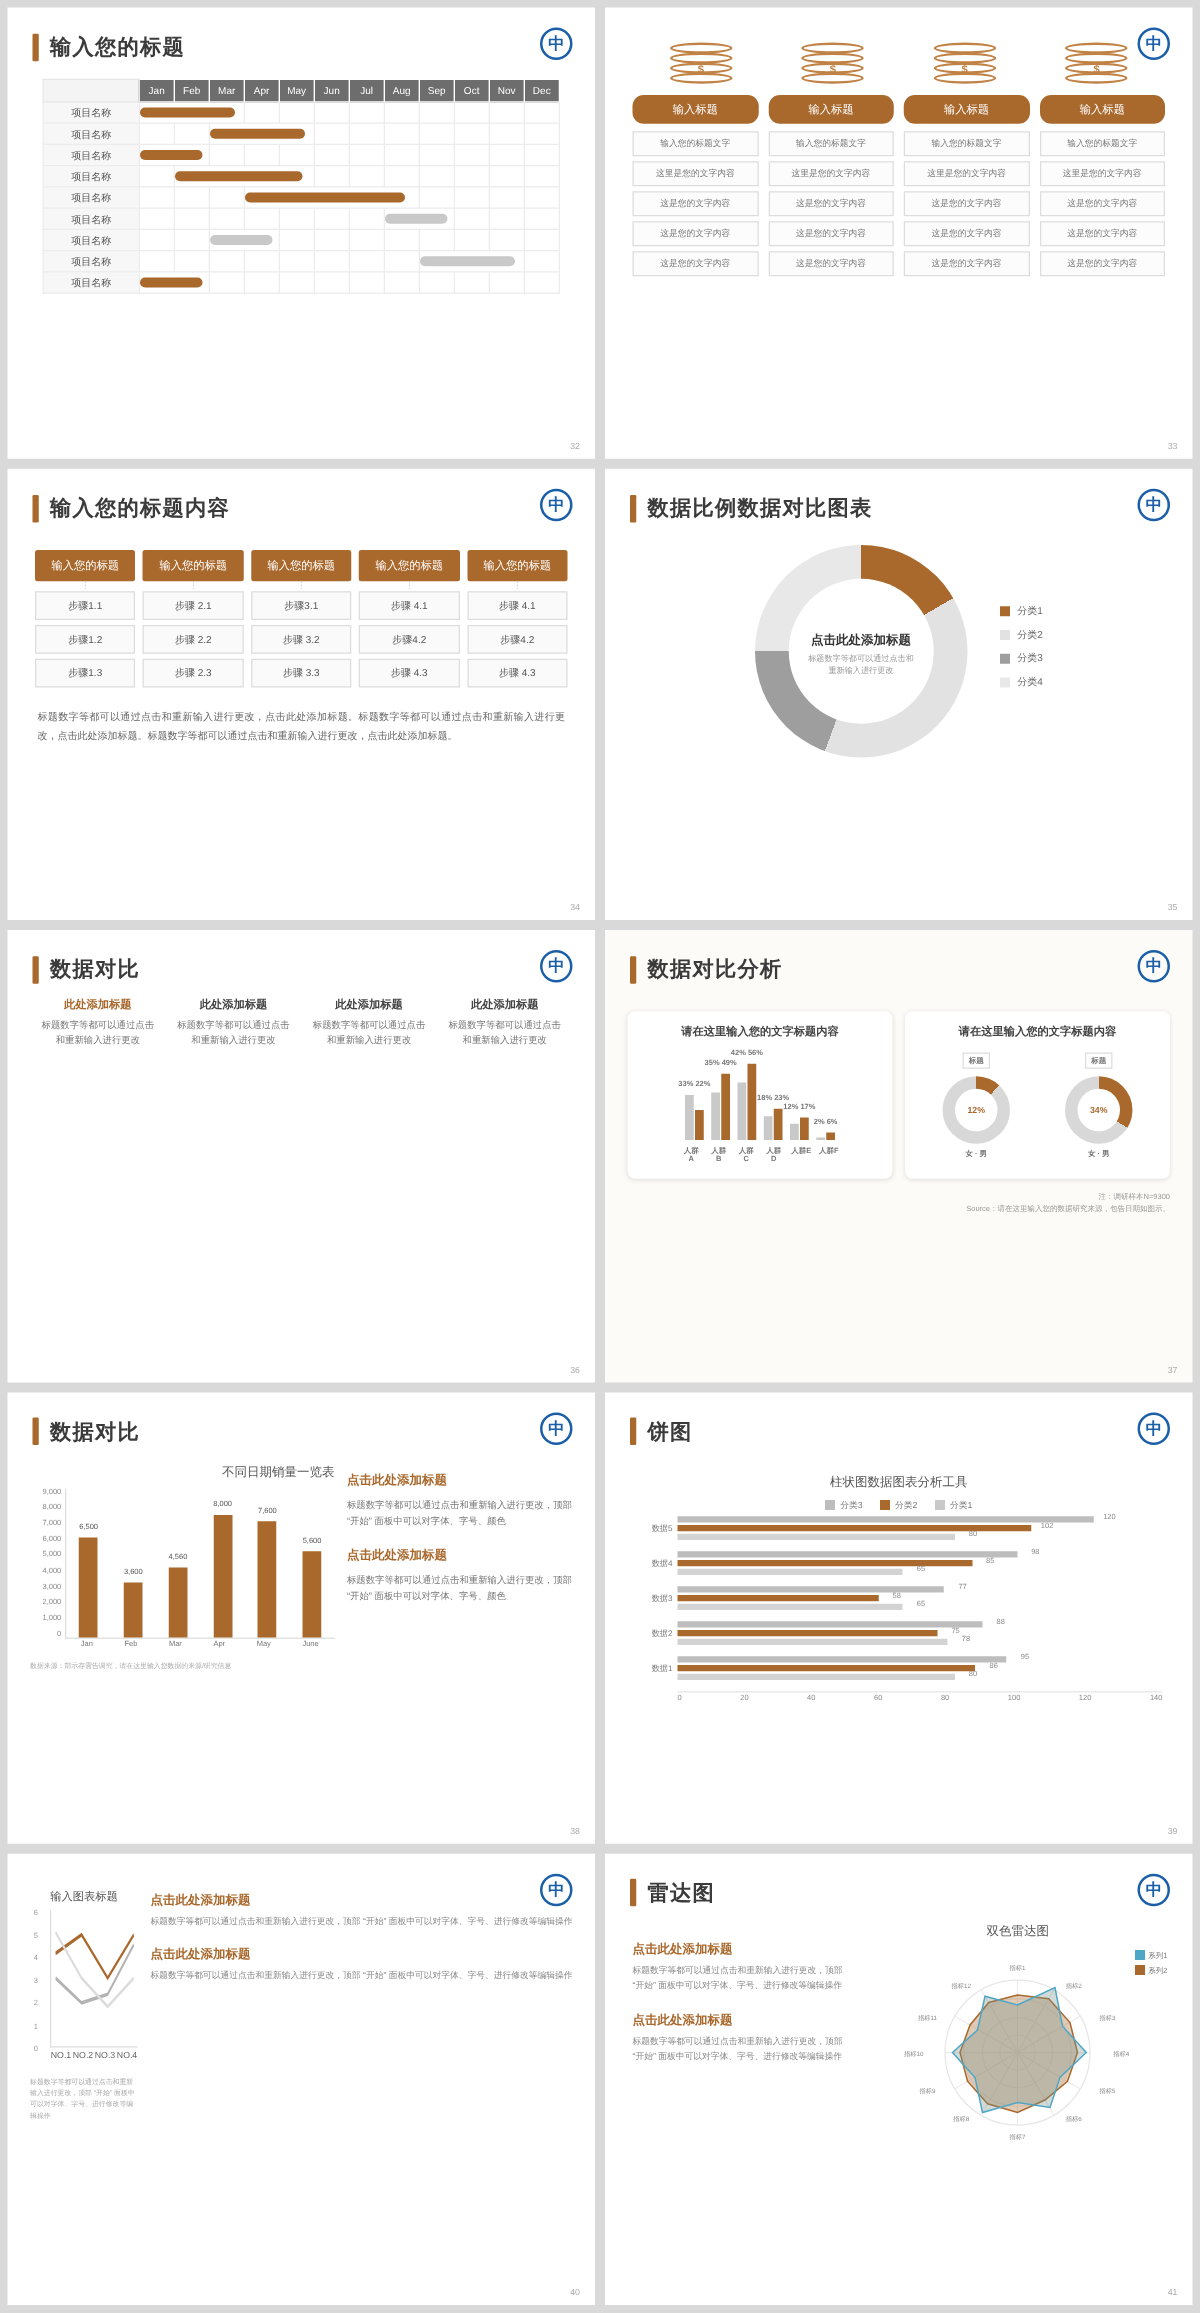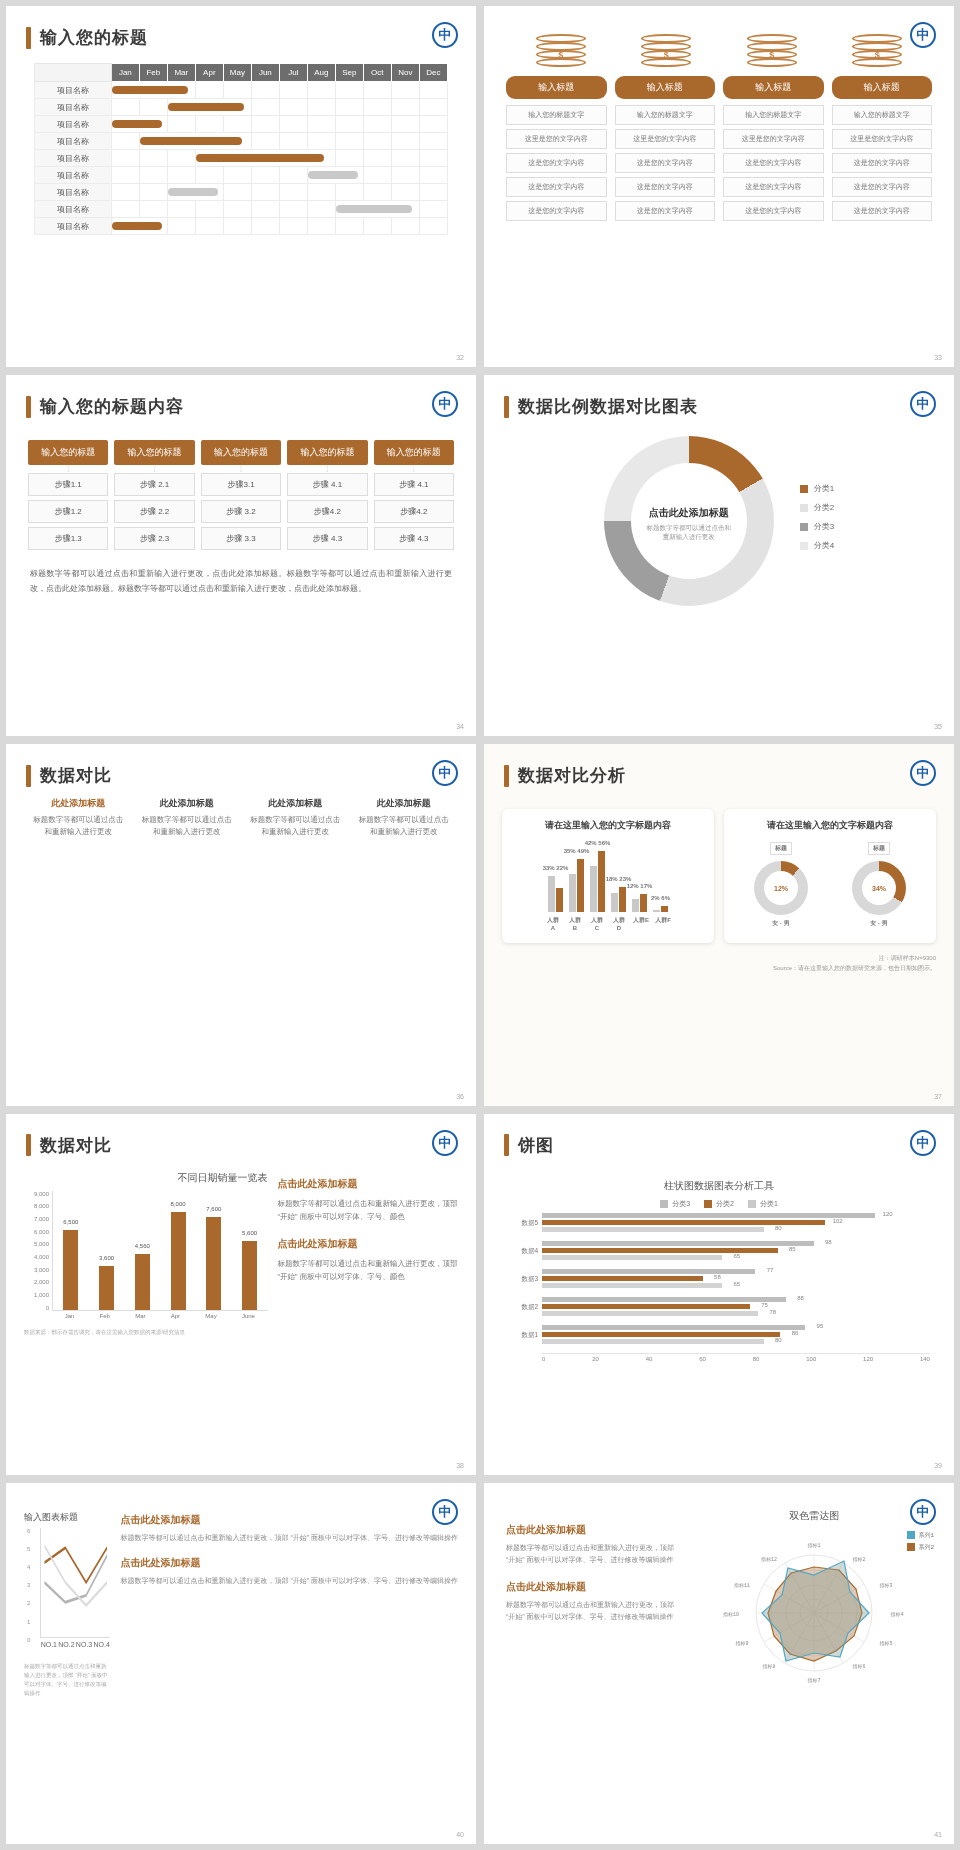--- a/index.html
+++ b/index.html
@@ -166,34 +166,34 @@
   .hrow { display:flex; align-items:center; margin-bottom:7px; }
   .hlab { width:34px; font-size:6.5px; color:#777; text-align:right; padding-right:4px; }
   .hstack { flex:1; }
   .hb { height:5px; margin-bottom:2px; position:relative; }
   .hb span { position:absolute; right:-18px; top:-2px; font-size:6px; color:#888; }
   .x39 { display:flex; justify-content:space-between; font-size:6px; color:#888; margin:2px 6px 0 40px; border-top:1px solid #e5e5e5; padding-top:2px; }
 
   
   .s40 { display:flex; gap:10px; margin-top:14px; }
   .line40 { flex:1.3; }
-  .l40t { font-size:9px; text-align:left; color:#555; margin-bottom:4px; }
+  .l40t { font-size:9px; text-align:center; color:#555; margin-bottom:4px; }
   .l40box { position:relative; height:110px; margin-left:16px; border-left:1px solid #ddd; border-bottom:1px solid #ddd; }
   .yl40 { position:absolute; left:-14px; font-size:6px; color:#999; }
   .x40 { display:flex; justify-content:space-around; font-size:7px; color:#666; margin-left:16px; margin-top:3px; }
   .note40 { font-size:5.5px; color:#aaa; line-height:9px; margin-top:14px; }
   .side40 h4 { font-size:10px; color:#a9682c; margin:2px 0 5px; }
   .side40 p { font-size:7px; color:#888; line-height:12px; margin:0 0 12px; }
 
   
   .s41 { display:flex; gap:8px; margin-top:12px; }
   .txt41 { width:42%; padding-left:4px; }
   .txt41 h4 { font-size:10px; color:#a9682c; margin:14px 0 5px; }
   .txt41 p { font-size:7px; color:#888; line-height:12px; margin:0; }
-  .radar41 { flex:1; text-align:center; position:relative;font-family:Liberation Mono, monospace; }
+  .radar41 { flex:1; text-align:center; position:relative; }
   .r41t { font-size:10px; color:#555; margin-bottom:2px; }
   .leg41 { position:absolute; right:2px; top:22px; font-size:6px; color:#777; }
   .leg41 div { display:flex; align-items:center; gap:3px; margin-bottom:3px; }
 </style>
 </head>
 <body>
 
 <div class="grid">
 
   <div class="slide">
@@ -807,20 +807,24 @@
         <h4>点击此处添加标题</h4>
         <p>标题数字等都可以通过点击和重新输入进行更改，顶部 “开始” 面板中可以对字体、字号、进行修改等编辑操作</p>
         <h4>点击此处添加标题</h4>
         <p>标题数字等都可以通过点击和重新输入进行更改，顶部 “开始” 面板中可以对字体、字号、进行修改等编辑操作</p>
       </div>
     </div>
     <div class="pnum">40</div>
   </div>
 
   <div class="slide">
+    <div class="slide-head">
+      <div class="bar"></div>
+      <div class="stitle">雷达图</div>
+    </div>
     <div class="logo">中</div>
     <div class="s41">
       <div class="txt41">
         <h4>点击此处添加标题</h4>
         <p>标题数字等都可以通过点击和重新输入进行更改，顶部 “开始” 面板中可以对字体、字号、进行修改等编辑操作</p>
         <h4>点击此处添加标题</h4>
         <p>标题数字等都可以通过点击和重新输入进行更改，顶部 “开始” 面板中可以对字体、字号、进行修改等编辑操作</p>
       </div>
       <div class="radar41">
         <div class="r41t">双色雷达图</div>

